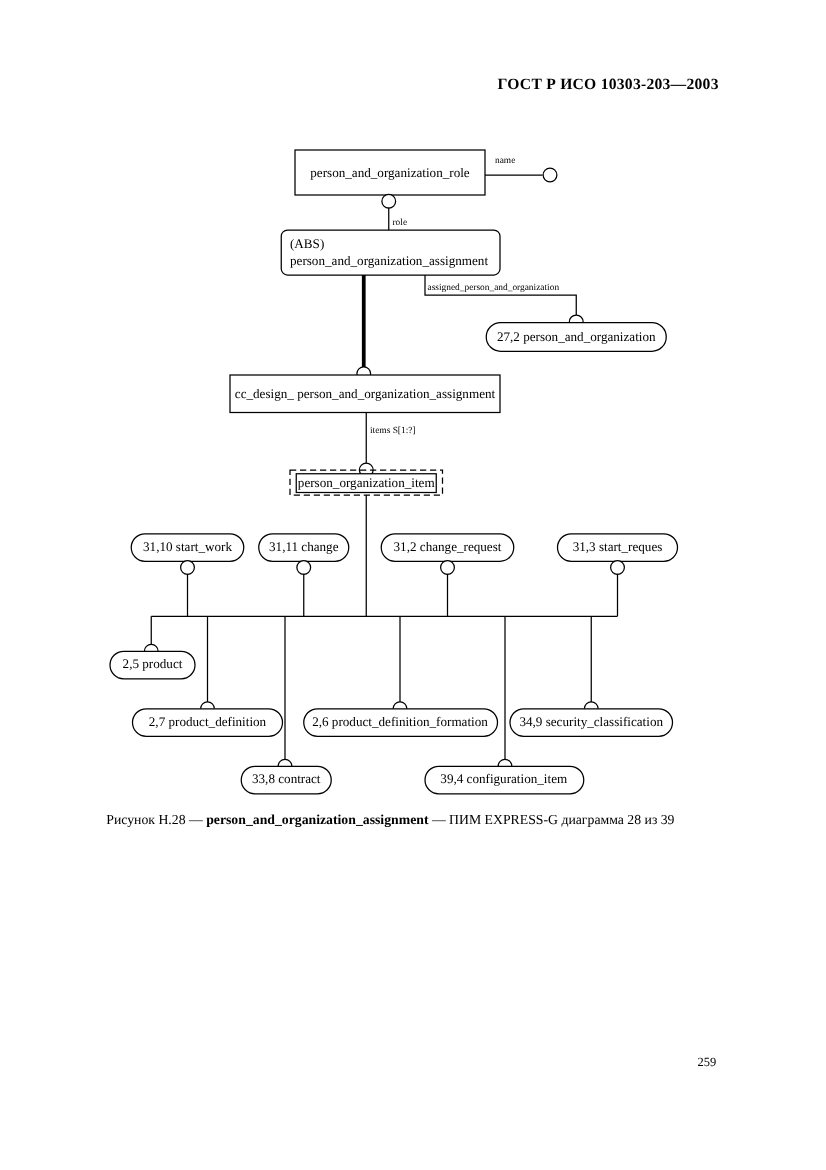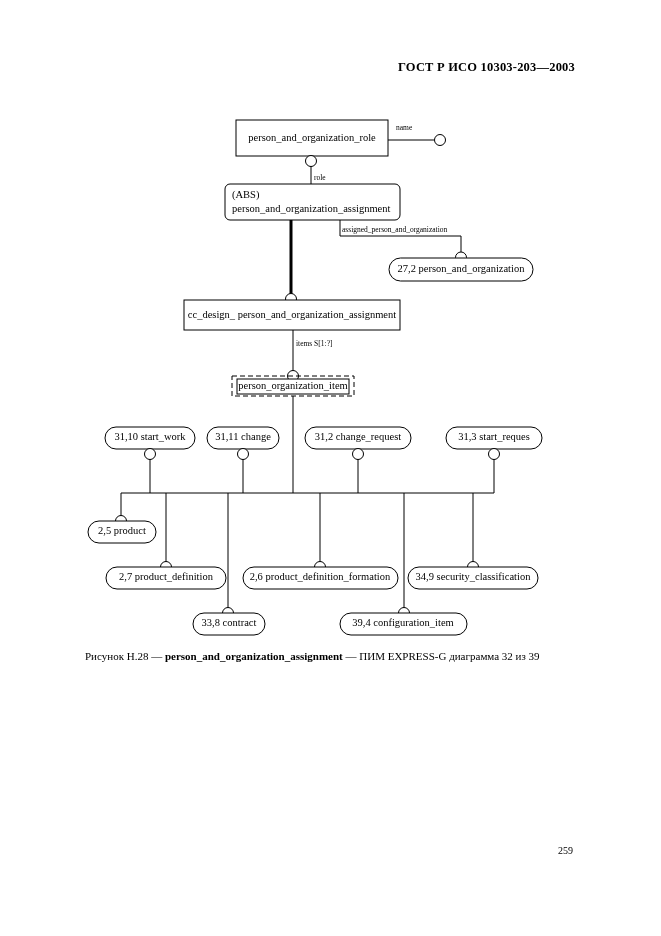--- a/index.html
+++ b/index.html
@@ -243,17 +243,17 @@
       <g>
         <line class="line" x1="473" y1="493" x2="473" y2="562"></line>
         <circle class="circ" cx="473" cy="567" r="5.5"></circle>
         <rect class="box-round" x="408" y="567" width="130" height="22" rx="11" ry="11"></rect>
         <text class="ent-text" x="473" y="578">34,9 security_classification</text>
       </g>
 
     </svg>
   </div>
 
-  <div class="caption"><span>Рисунок Н.28 — </span><b>person_and_organization_assignment</b><span> — ПИМ EXPRESS-G диаграмма 32 из 39</span></div>
+  <div class="caption"><span>Рисунок Н.28 — </span><b>person_and_organization_assignment</b><span> — ПИМ EXPRESS-G диаграмма 28 из 39</span></div>
 
   <div class="pageno">259</div>
 
 </div>
 
 </body></html>

